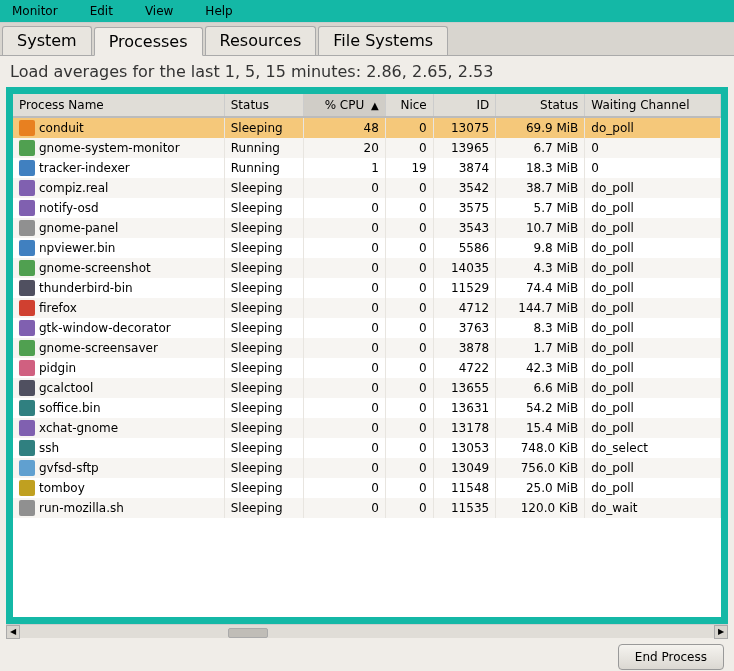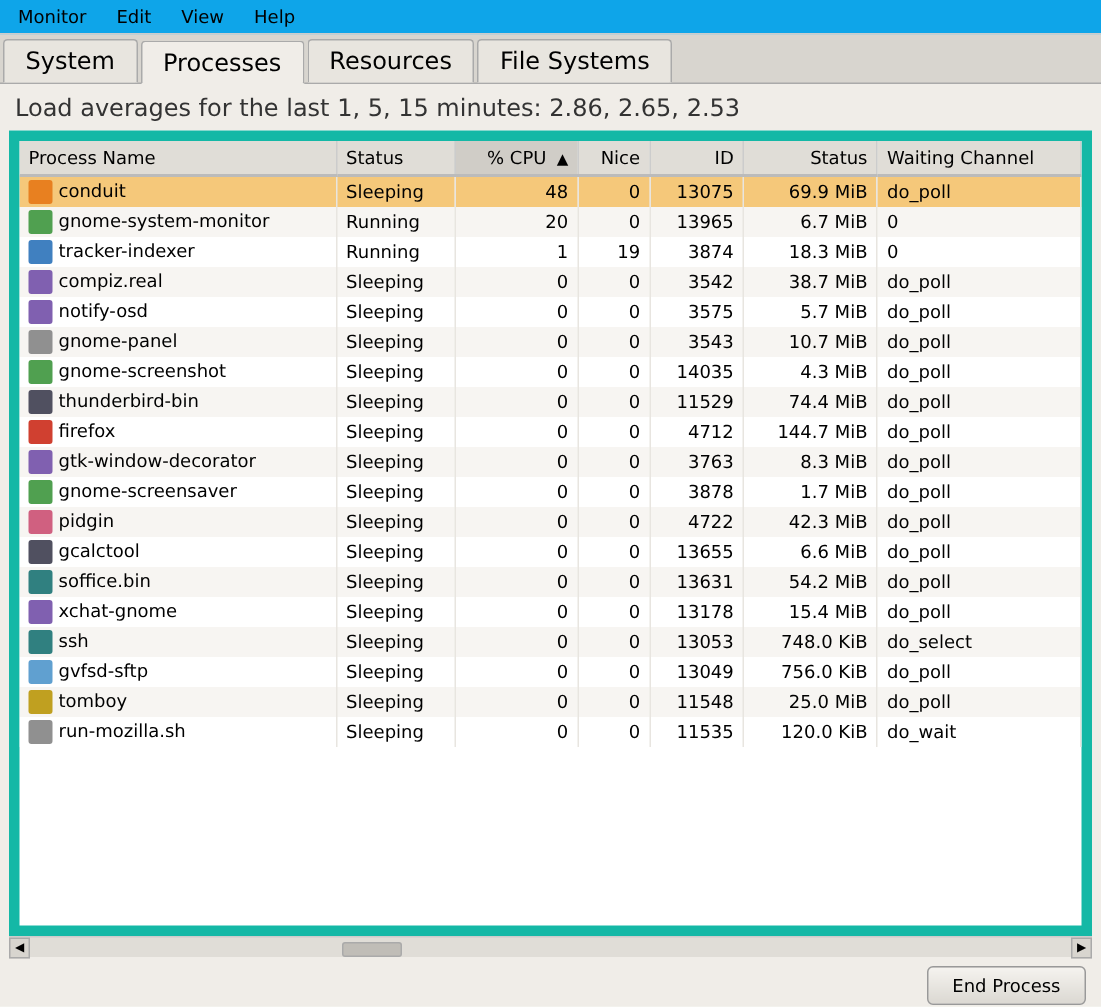--- a/index.html
+++ b/index.html
@@ -7,24 +7,24 @@
       font-family: "DejaVu Sans", Ubuntu, sans-serif;
       font-size: 12px;
       background: #f0ede8;
       width: 734px;
       height: 671px;
       overflow: hidden;
     }
 
     
     .menubar {
-      background: #0ea5e9;
+      background: #14b8a6;
       padding: 2px 4px;
       display: flex;
-      gap: 4px;
+      gap: 16px;
       border-bottom: 1px solid #ccc;
     }
     .menubar-item {
       padding: 2px 8px;
       cursor: pointer;
       border-radius: 2px;
     }
 
     
     .tabbar {
@@ -300,20 +300,29 @@
             <tr>
               <td><span class="ico ico-gray"></span><span>gnome-panel</span></td>
               <td>Sleeping</td>
               <td class="right">0</td>
               <td class="right">0</td>
               <td class="right">3543</td>
               <td class="right">10.7 MiB</td>
               <td>do_poll</td>
             </tr>
             <tr>
+              <td><span class="ico ico-blue"></span><span>npviewer.bin</span></td>
+              <td>Sleeping</td>
+              <td class="right">0</td>
+              <td class="right">0</td>
+              <td class="right">5586</td>
+              <td class="right">9.8 MiB</td>
+              <td>do_poll</td>
+            </tr>
+            <tr>
               <td><span class="ico ico-green"></span><span>gnome-screenshot</span></td>
               <td>Sleeping</td>
               <td class="right">0</td>
               <td class="right">0</td>
               <td class="right">14035</td>
               <td class="right">4.3 MiB</td>
               <td>do_poll</td>
             </tr>
             <tr>
               <td><span class="ico ico-dark"></span><span>thunderbird-bin</span></td>

